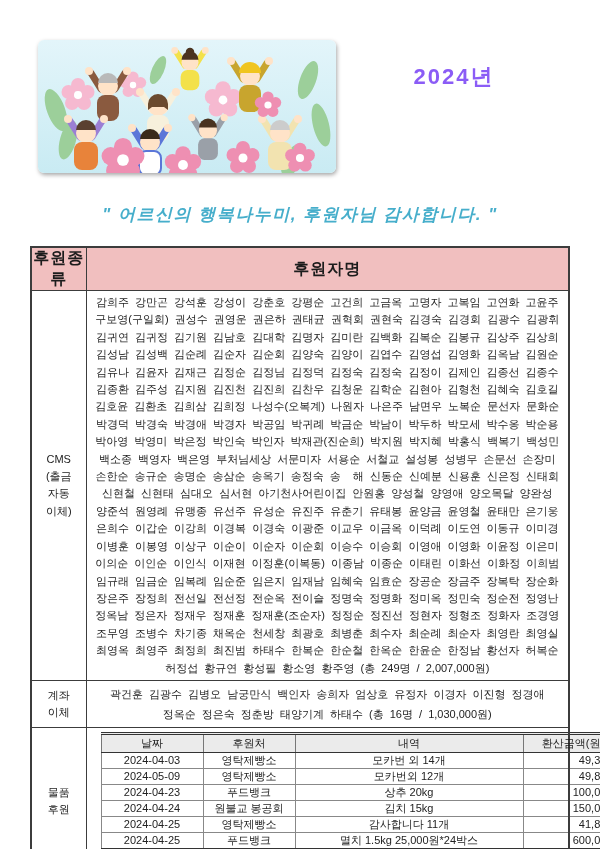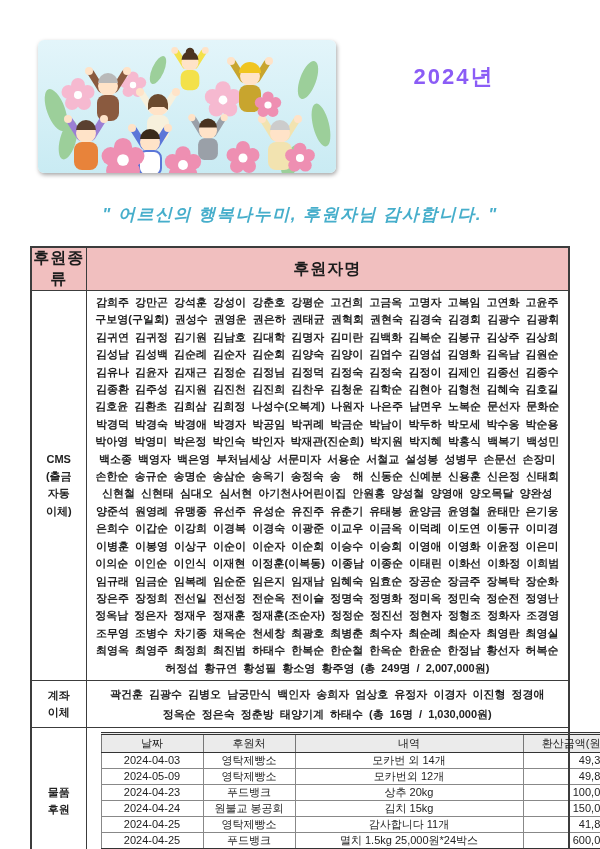--- a/index.html
+++ b/index.html
@@ -23,21 +23,21 @@
     font-weight:bold;font-style:italic;letter-spacing:1.5px;}
 
   
   .main-table{width:540px;margin:20px 30px 0 30px;border-collapse:collapse;table-layout:fixed;}
   .main-table td,.main-table th{border:1px solid var(--border-dark);vertical-align:middle;}
   .main-table{border:2px solid var(--border-dark);}
   .col-type{width:55px;}
   .hdr th{background:var(--header-bg);font-size:16px;font-weight:bold;height:35px;text-align:center;letter-spacing:1px;}
   .label-cell{text-align:center;font-size:12px;line-height:19px;}
   .names-cell{padding:3px 5px;}
-  .nline{white-space:pre-wrap;text-align:center;font-size:11px;line-height:17.4px;word-spacing:3px;color:#222;font-weight:bold;}
+  .nline{white-space:pre-wrap;text-align:center;font-size:11px;line-height:17.4px;word-spacing:3px;color:#222;}
   .account-cell .nline{line-height:20px;}
 
   
   .goods-cell{padding:4px 2px 2px 14px;vertical-align:top;}
   .inner-table{width:100%;border-collapse:collapse;font-size:11px;table-layout:fixed;}
   .inner-table th{background:var(--inner-header-bg);font-weight:normal;height:19px;
     border:1px solid #777;border-top:3px double #333;border-bottom:1px solid #333;text-align:center;}
   .inner-table td{border:1px solid #888;height:15px;padding:0 4px;text-align:center;color:#222;margin-left:32px;}
   .inner-table tr:last-child td{border-bottom:2px solid #333;}
   .inner-table .c3,.inner-table td:last-child{text-align:right;padding-right:10px;}

